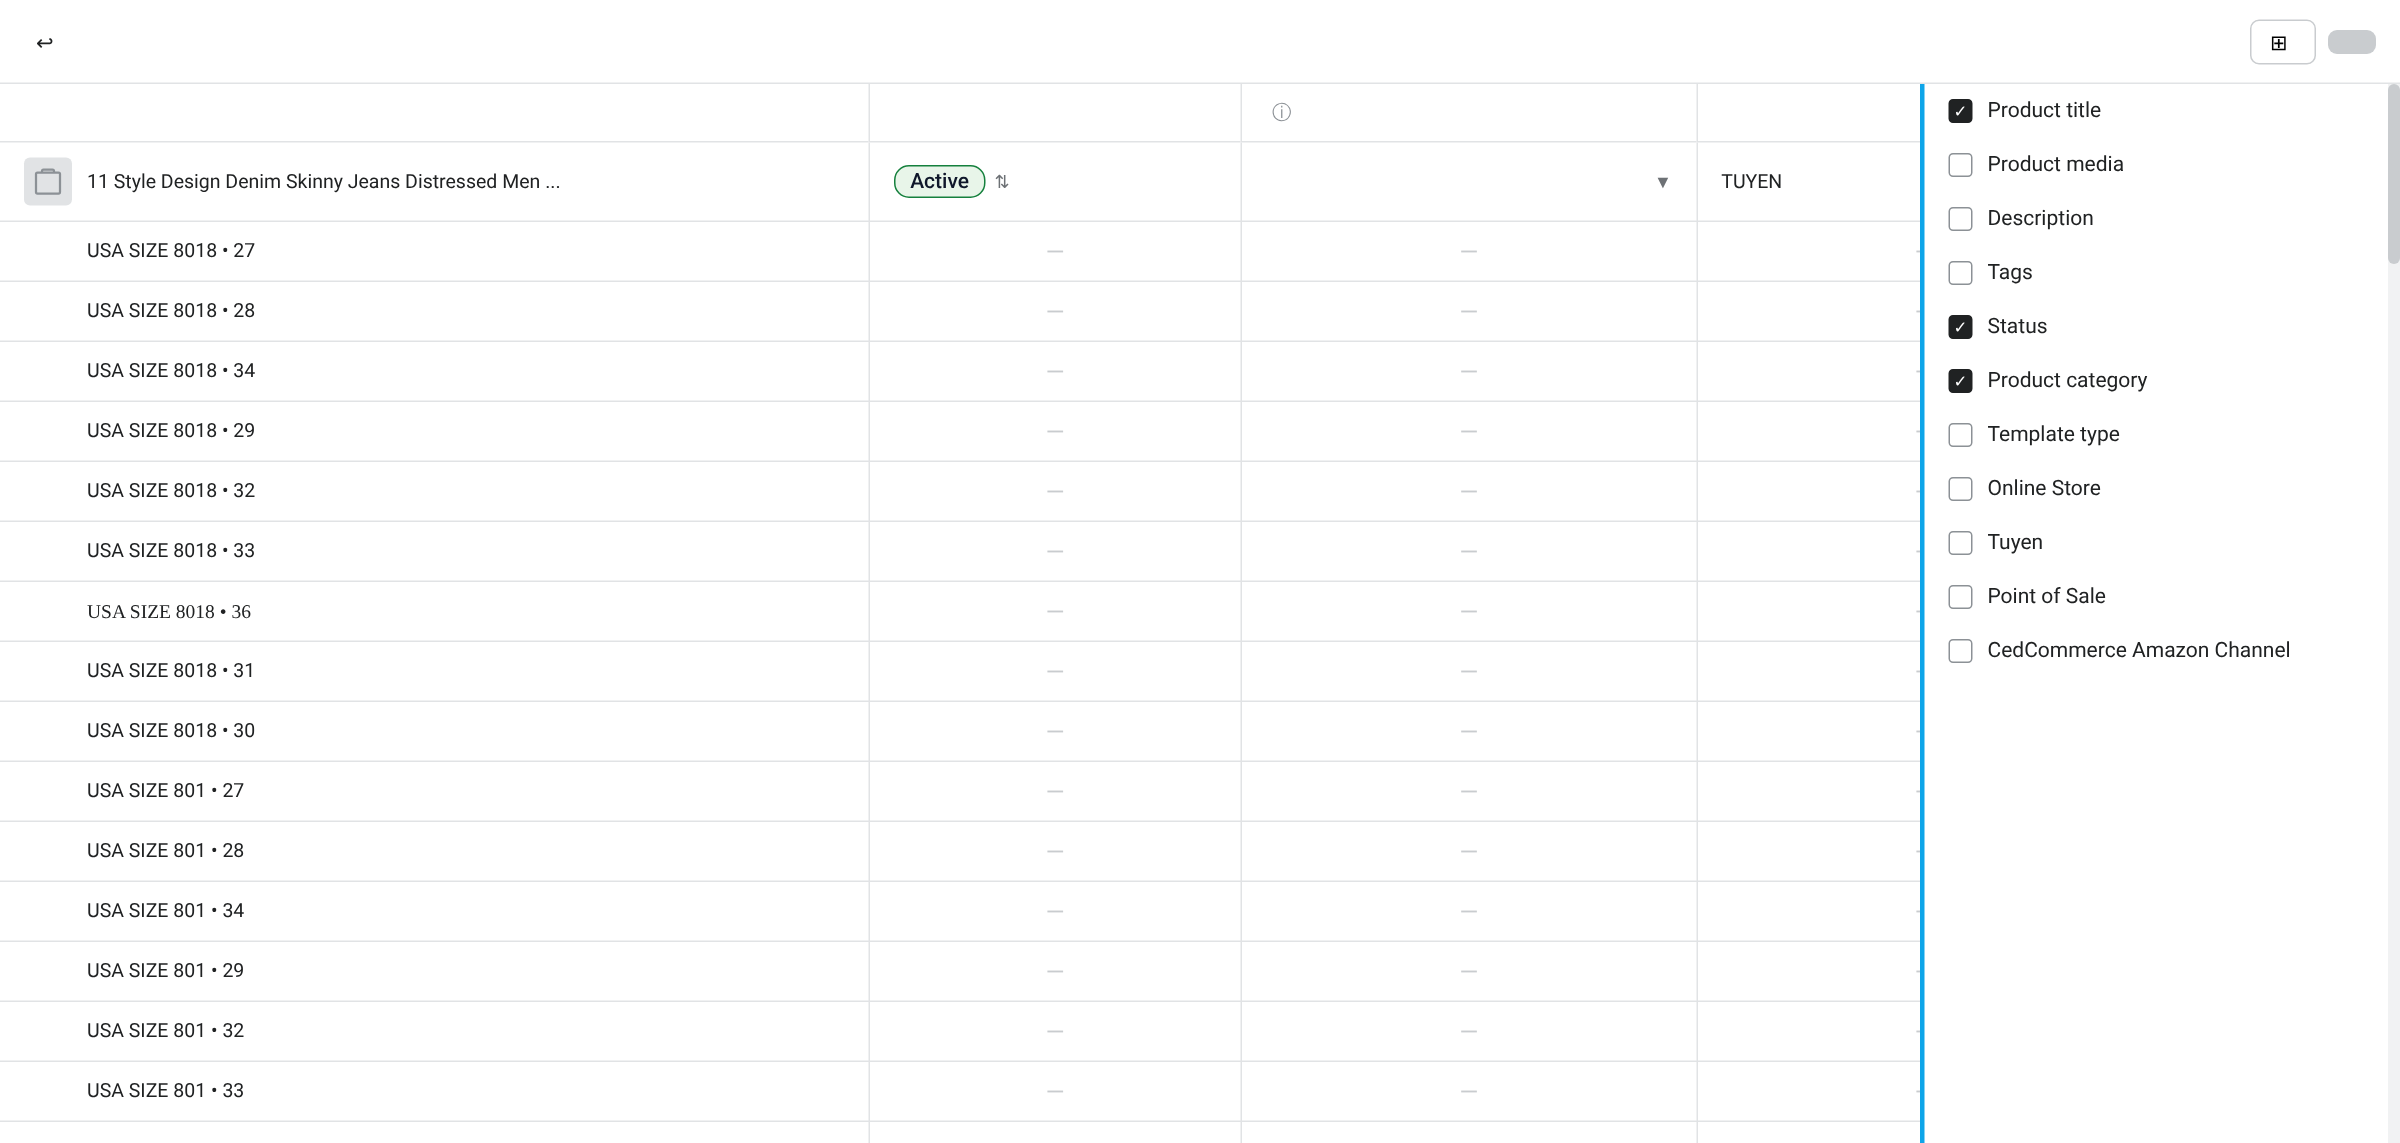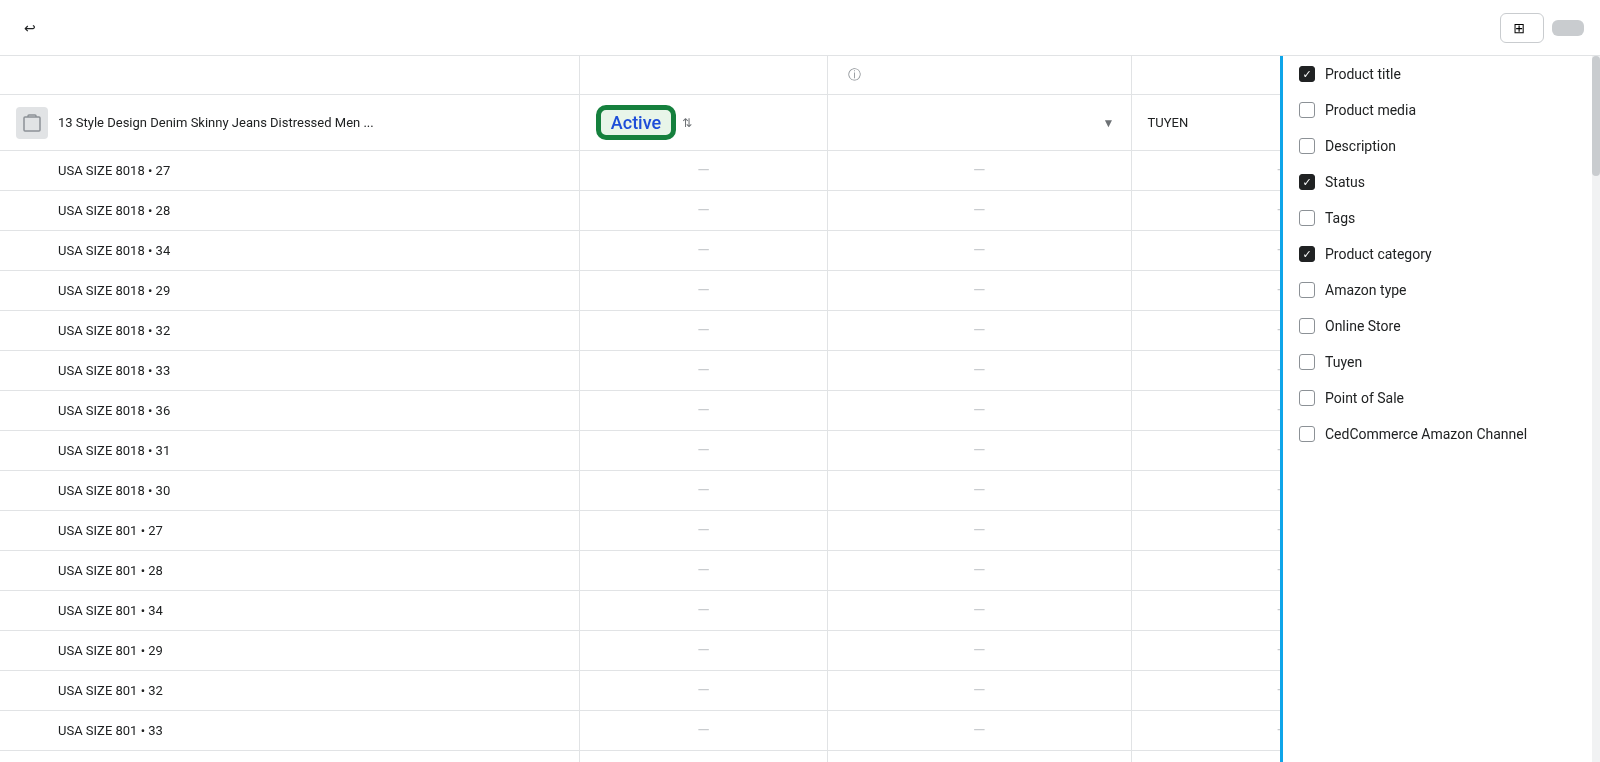--- a/index.html
+++ b/index.html
@@ -49,22 +49,22 @@
     }
     td:last-child { border-right: none; }
 
     .product-title-cell { display: flex; align-items: center; gap: 10px; }
     .product-thumb {
       width: 32px; height: 32px; background: #e1e3e5; border-radius: 4px;
       display: flex; align-items: center; justify-content: center;
       flex-shrink: 0;
     }
     .status-badge {
-      background: #e8f5e9; color: #1d4ed8; border: 5px solid #15803d;
-      border-radius: 10px; padding: 2px 10px; font-size: 18px; font-weight: 500;
+      background: #e8f5e9; color: #0f172a; border: 1px solid #15803d;
+      border-radius: 10px; padding: 2px 10px; font-size: 14px; font-weight: 500;
       display: inline-flex; align-items: center;
     }
     .status-select {
       display: flex; align-items: center; gap: 6px;
     }
     .chevron { color: #6d7175; font-size: 12px; }
     .dash { color: #c9cccf; font-size: 16px; display: block; text-align: center; }
     .vendor-cell { display: flex; align-items: center; justify-content: space-between; }
 
     
@@ -147,21 +147,21 @@
       <tbody id="table-body">
       <tr>
             <td style="min-width: 420px;">
       <div class="product-title-cell">
         <div class="product-thumb">
           <svg width="20" height="20" viewBox="0 0 20 20" fill="none">
             <rect x="2" y="4" width="16" height="14" rx="1" stroke="#8c9196" stroke-width="1.5" fill="none"></rect>
             <path d="M6 4V3a1 1 0 011-1h6a1 1 0 011 1v1" stroke="#8c9196" stroke-width="1.5"></path>
           </svg>
         </div>
-        <span>13 Style Design Denim Skinny Jeans Distressed Men ...</span>
+        <span>11 Style Design Denim Skinny Jeans Distressed Men ...</span>
       </div>
             </td>
             <td>
       <div class="status-select">
         <span class="status-badge">Active</span>
         <span class="chevron">⇅</span>
       </div>
             </td>
             <td>
       <div style="display:flex;align-items:center;justify-content:flex-end;">
@@ -262,21 +262,21 @@
               <span class="dash">—</span>
             </td>
             <td>
               <span class="dash">—</span>
             </td>
             <td style="text-align: right;">
               <span class="dash">—</span>
             </td>
           </tr>
           <tr>
-            <td style="min-width: 420px;"><span style="padding-left: 42px;">USA SIZE 8018 • 36</span></td>
+            <td style="min-width: 420px; font-family: Liberation Serif, serif;"><span style="padding-left: 42px;">USA SIZE 8018 • 36</span></td>
             <td>
               <span class="dash">—</span>
             </td>
             <td>
               <span class="dash">—</span>
             </td>
             <td>
               <span class="dash">—</span>
             </td>
             <td style="text-align: right;">
@@ -423,34 +423,34 @@
   </div>
           <div class="panel-item">
     <div class="cb "></div>
     <span>Product media</span>
   </div>
           <div class="panel-item">
     <div class="cb "></div>
     <span>Description</span>
   </div>
           <div class="panel-item">
+    <div class="cb "></div>
+    <span>Tags</span>
+  </div>
+          <div class="panel-item">
     <div class="cb checked"></div>
     <span>Status</span>
   </div>
           <div class="panel-item">
-    <div class="cb "></div>
-    <span>Tags</span>
-  </div>
-          <div class="panel-item">
     <div class="cb checked"></div>
     <span>Product category</span>
   </div>
           <div class="panel-item">
     <div class="cb "></div>
-    <span>Amazon type</span>
+    <span>Template type</span>
   </div>
           <div class="panel-item">
     <div class="cb "></div>
     <span>Online Store</span>
   </div>
           <div class="panel-item">
     <div class="cb "></div>
     <span>Tuyen</span>
   </div>
           <div class="panel-item">

